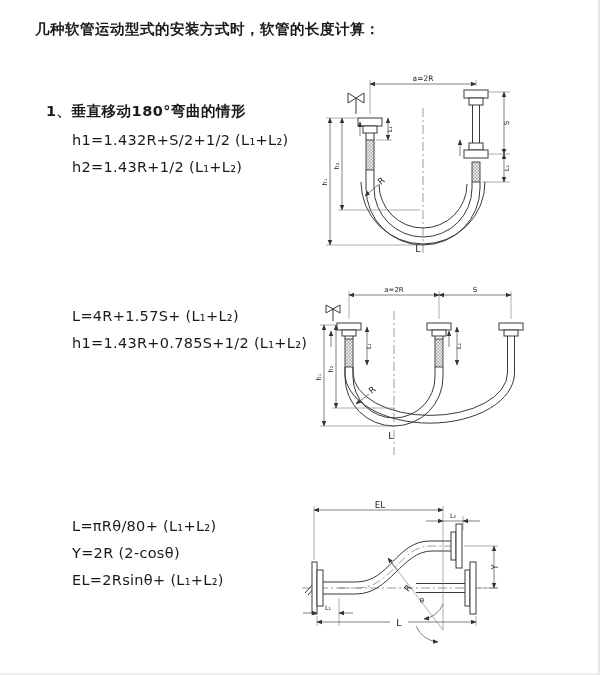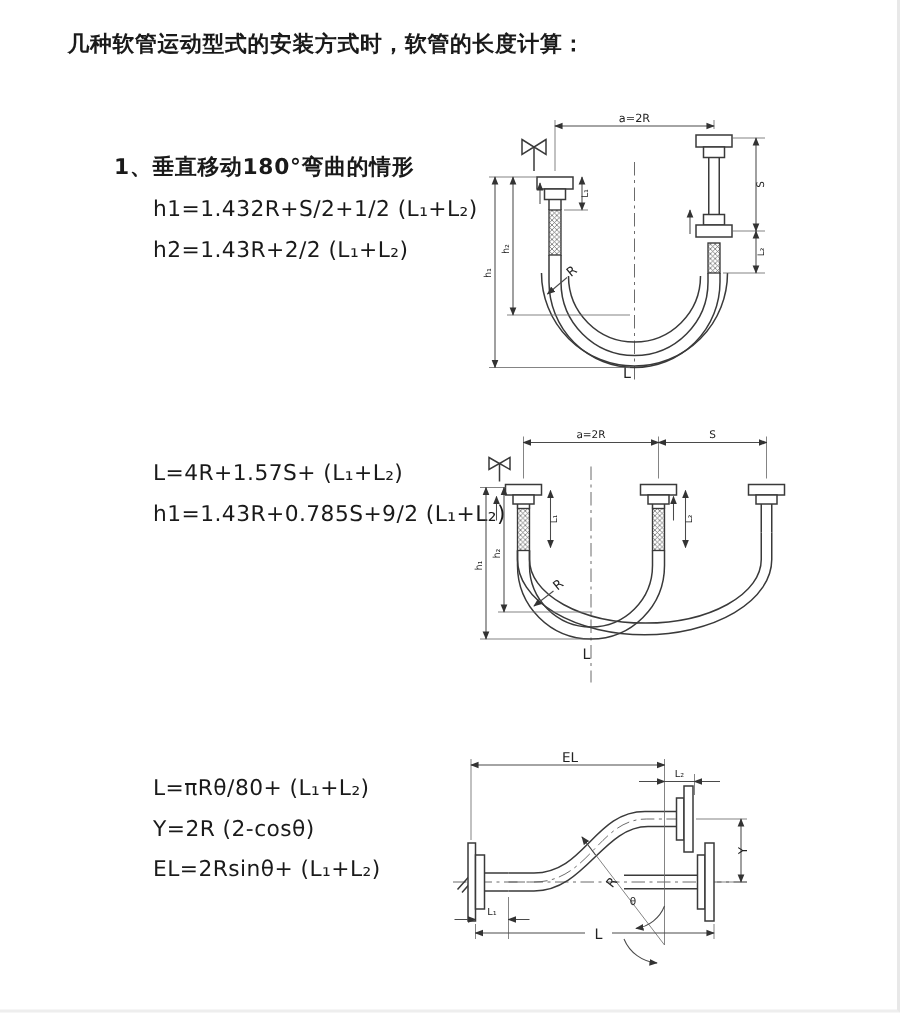--- a/index.html
+++ b/index.html
@@ -3,24 +3,24 @@
 <meta charset="utf-8">
 <style>
   html,body{margin:0;padding:0;}
   body{
     width:600px;height:675px;background:#ffffff;position:relative;
     font-family:"DejaVu Sans","Liberation Sans",sans-serif;color:#1a1a1a;
     overflow:hidden;
   }
   .page-border{position:absolute;inset:0;border-right:2px solid #e8e8e8;border-bottom:2px solid #eeeeee;pointer-events:none;}
   .doc-title{
-    position:absolute;left:45px;top:20px;font-size:14.5px;font-weight:bold;
+    position:absolute;left:35px;top:20px;font-size:14.5px;font-weight:bold;
     letter-spacing:0.5px;white-space:nowrap;font-family:Liberation Mono, monospace;
   }
-  .section{position:absolute;left:46px;margin-left:30px;}
+  .section{position:absolute;left:46px;}
   .sec1{top:102px;}
   .sec2{top:297px;}
   .sec3{top:507px;}
   .sec-heading{font-size:14.5px;font-weight:bold;white-space:nowrap;letter-spacing:0.5px;}
   .formula{font-size:14.5px;font-weight:500;white-space:nowrap;margin-left:26px;margin-top:11px;letter-spacing:0.3px;}
   .diagram{position:absolute;}
   .dg1{left:320px;top:70px;}
   .dg2{left:315px;top:283px;}
   .dg3{left:298px;top:500px;}
   svg text{font-family:"DejaVu Sans","Liberation Sans",sans-serif;fill:#222;}
@@ -34,26 +34,26 @@
 </head>
 <body>
 
 <div class="page-border"></div>
 
 <div class="doc-title">几种软管运动型式的安装方式时，软管的长度计算：</div>
 
 <div class="section sec1">
   <div class="sec-heading">1、垂直移动180°弯曲的情形</div>
   <div class="formula">h1=1.432R+S/2+1/2 (L₁+L₂)</div>
-  <div class="formula">h2=1.43R+2/2 (L₁+L₂)</div>
+  <div class="formula">h2=1.43R+1/2 (L₁+L₂)</div>
 </div>
 
 <div class="section sec2">
   <div class="formula">L=4R+1.57S+ (L₁+L₂)</div>
-  <div class="formula">h1=1.43R+0.785S+9/2 (L₁+L₂)</div>
+  <div class="formula">h1=1.43R+0.785S+1/2 (L₁+L₂)</div>
 </div>
 
 <div class="section sec3">
   <div class="formula">L=πRθ/80+ (L₁+L₂)</div>
   <div class="formula">Y=2R (2-cosθ)</div>
   <div class="formula">EL=2Rsinθ+ (L₁+L₂)</div>
 </div>
 
 <svg class="diagram dg1" width="210" height="190" viewBox="0 0 210 190">
   <defs>

